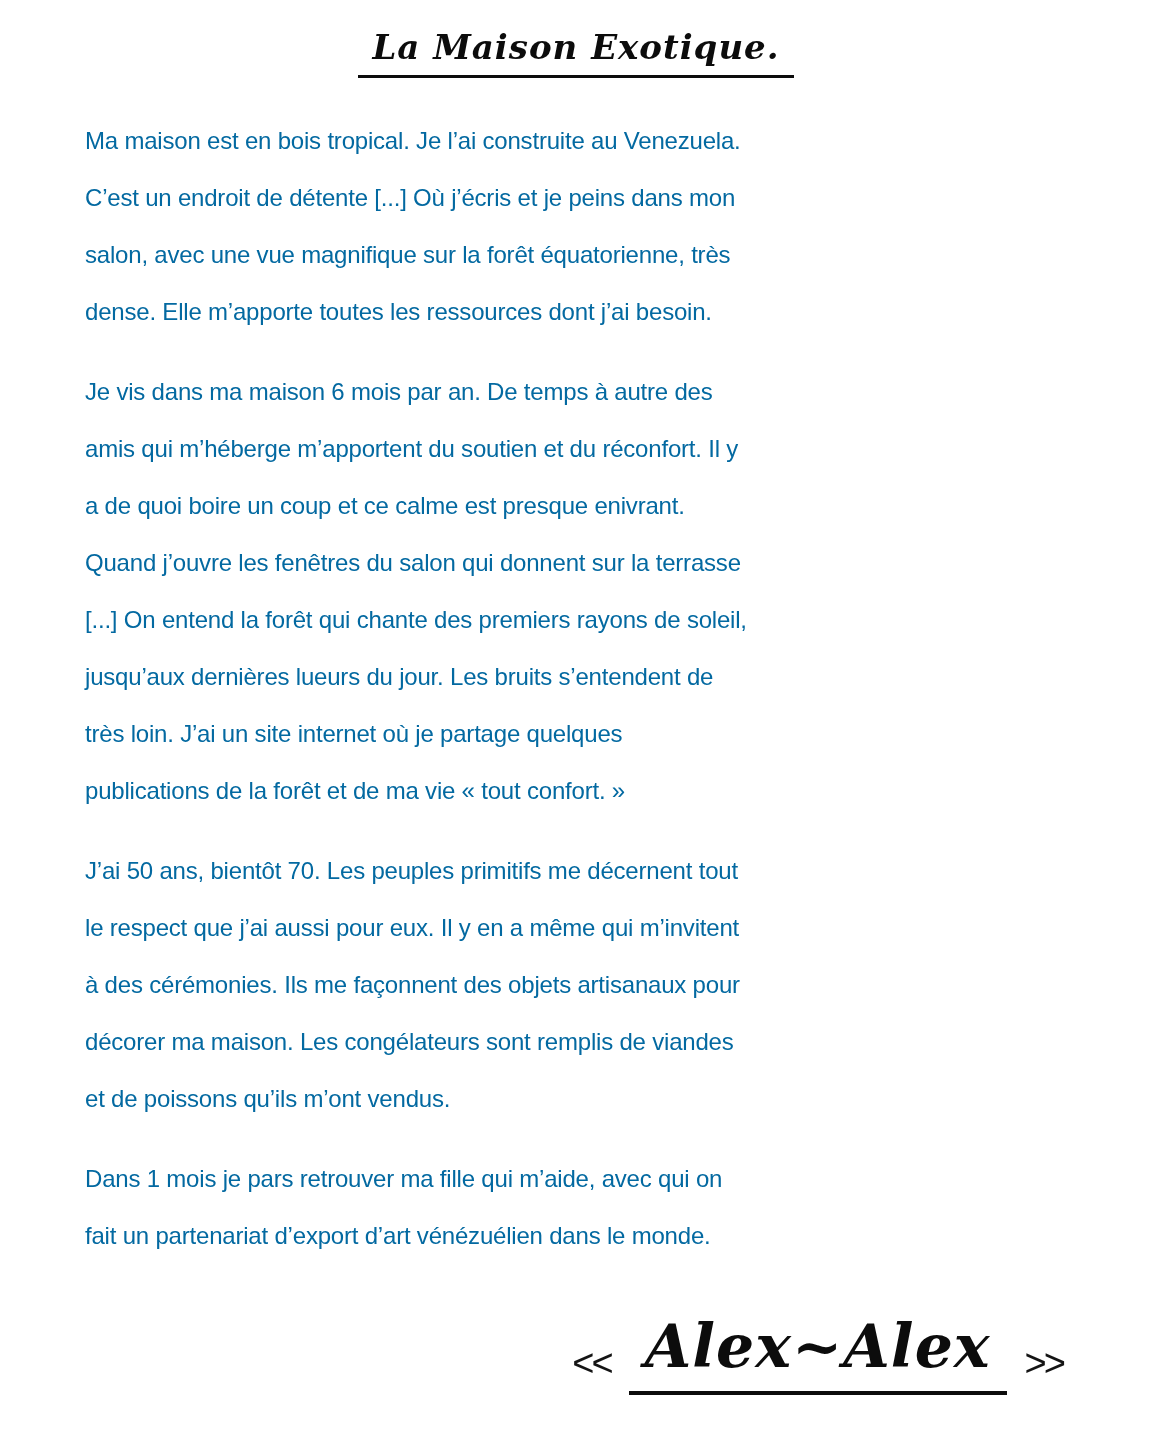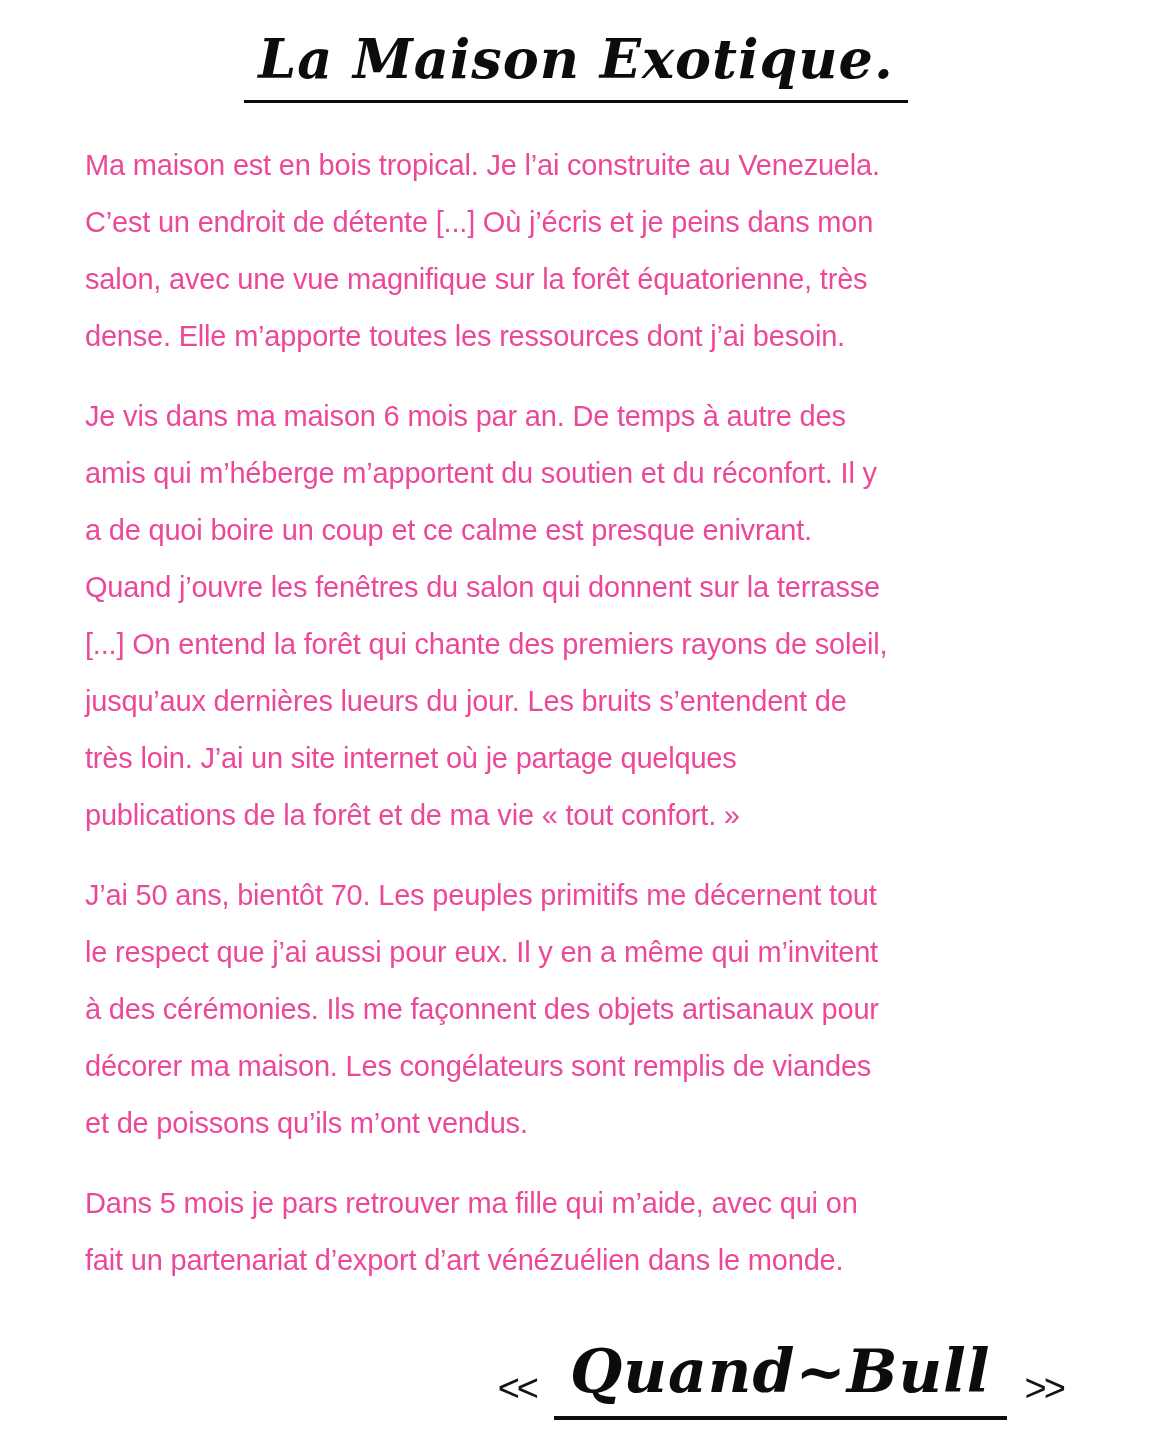--- a/index.html
+++ b/index.html
@@ -18,32 +18,32 @@
   }
   .title-wrap {
     text-align: center;
     margin-bottom: 34px;
   }
   .title-text {
     display: inline-block;
     font-family: "DejaVu Serif", serif;
     font-style: italic;
     font-weight: bold;
-    font-size: 54px;
+    font-size: 34px;
     line-height: 1.25;
     color: #0c0c0c;
     letter-spacing: 1px;
     border-bottom: 3px solid #0c0c0c;
     padding: 0 14px 6px 14px;
   }
   .doc-body p {
-    font-size: 29px;
+    font-size: 24px;
     line-height: 57px;
     letter-spacing: -0.2px;
-    color: #ec4899;
+    color: #0369a1;
     white-space: pre-line;
     margin-bottom: 23px;
     max-width: 1010px;
   }
   .doc-body p:last-child { margin-bottom: 0; }
   .signature {
     margin-top: 48px;
     display: flex;
     justify-content: flex-end;
     align-items: center;
@@ -91,23 +91,23 @@
 Quand j’ouvre les fenêtres du salon qui donnent sur la terrasse
 [...] On entend la forêt qui chante des premiers rayons de soleil,
 jusqu’aux dernières lueurs du jour. Les bruits s’entendent de
 très loin. J’ai un site internet où je partage quelques
 publications de la forêt et de ma vie « tout confort. »</p>
     <p>J’ai 50 ans, bientôt 70. Les peuples primitifs me décernent tout
 le respect que j’ai aussi pour eux. Il y en a même qui m’invitent
 à des cérémonies. Ils me façonnent des objets artisanaux pour
 décorer ma maison. Les congélateurs sont remplis de viandes
 et de poissons qu’ils m’ont vendus.</p>
-    <p>Dans 5 mois je pars retrouver ma fille qui m’aide, avec qui on
+    <p>Dans 1 mois je pars retrouver ma fille qui m’aide, avec qui on
 fait un partenariat d’export d’art vénézuélien dans le monde.</p>
   </div>
 
   <div class="signature">
     <span class="sig-angle">&lt;&lt;</span>
-    <span class="sig-name">Quand~Bull</span>
+    <span class="sig-name">Alex~Alex</span>
     <span class="sig-angle">&gt;&gt;</span>
   </div>
 
 </div>
 
 </body></html>

